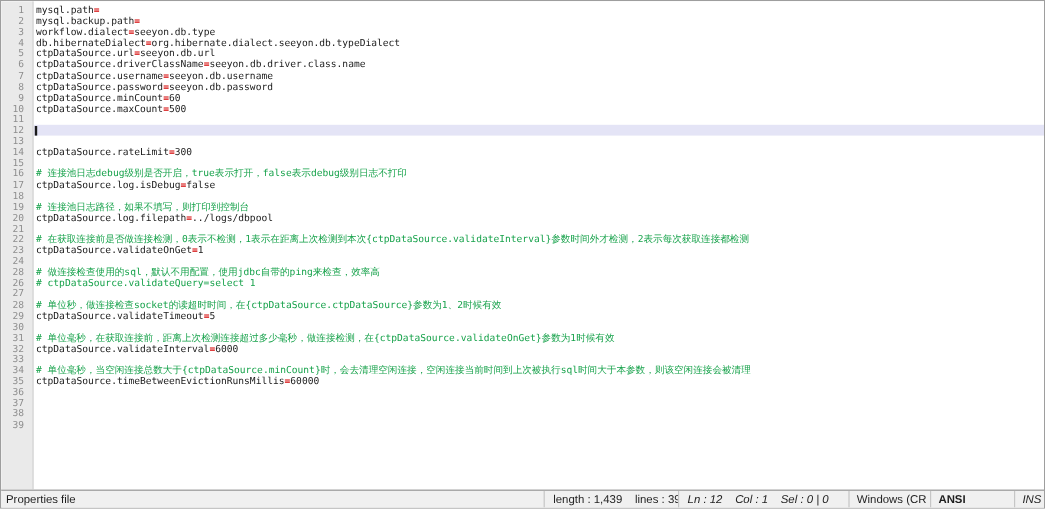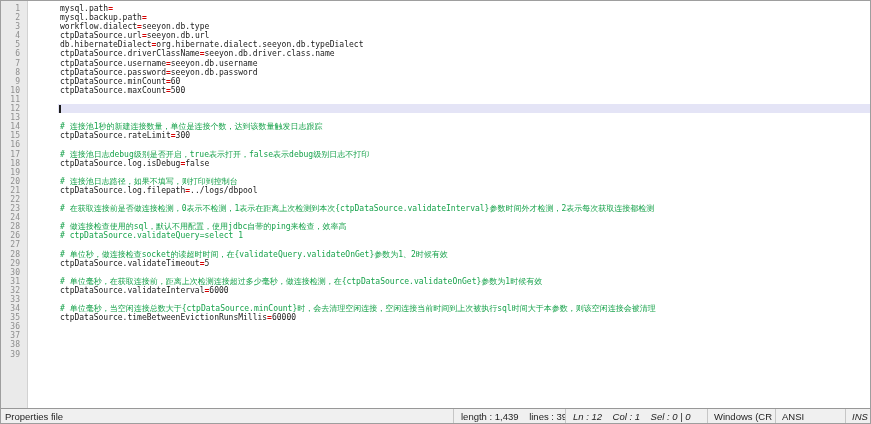--- a/index.html
+++ b/index.html
@@ -35,21 +35,20 @@
     line-height: 9.1px;
     height: 9.1px;
     color: #8e8e8e;
     padding-right: 7px;
     white-space: pre;
   }
   .code-col {
     flex: 1 1 auto;
     padding-top: 3px;
     overflow: hidden;
-    margin-left: 30px;
   }
   .row {
     position: relative;
     height: 9.1px;
     line-height: 9.1px;
     font-family: "DejaVu Sans Mono", monospace;
     font-size: 8px;
     white-space: pre;
     padding-left: 2px;
     color: #1a1a1a;
@@ -81,21 +80,21 @@
     align-items: center;
     padding-left: 4px;
     border-right: 1px solid #c6c6c6;
     white-space: pre;
     overflow: hidden;
   }
   .sb-doctype { flex: 0 0 453px; }
   .sb-length  { flex: 0 0 112px; padding-left: 7px; }
   .sb-pos     { flex: 0 0 142px; padding-left: 7px; font-style: italic; }
   .sb-eol     { flex: 0 0 68px;  padding-left: 6px; }
-  .sb-enc     { flex: 0 0 70px;  padding-left: 6px; }
+  .sb-enc     { flex: 0 0 70px;  padding-left: 6px; font-weight: bold; }
   .sb-ins     { flex: 1 1 auto;  padding-left: 6px; border-right: none; font-style: italic; }
 </style>
 </head>
 <body>
 
 <div class="window">
 
   <div class="editor">
     <div class="gutter">
         <div class="ln">1</div>
@@ -135,45 +134,45 @@
         <div class="ln">35</div>
         <div class="ln">36</div>
         <div class="ln">37</div>
         <div class="ln">38</div>
         <div class="ln">39</div>
       </div>
     <div class="code-col">
         <div class="row"><span class="seg-k">mysql.path</span><span class="seg-eq">=</span></div>
         <div class="row"><span class="seg-k">mysql.backup.path</span><span class="seg-eq">=</span></div>
         <div class="row"><span class="seg-k">workflow.dialect</span><span class="seg-eq">=</span><span class="seg-v">seeyon.db.type</span></div>
+        <div class="row"><span class="seg-k">db.hibernateDialect</span><span class="seg-eq">=</span><span class="seg-v">org.hibernate.dialect.seeyon.db.typeDialect</span></div>
         <div class="row"><span class="seg-k">ctpDataSource.url</span><span class="seg-eq">=</span><span class="seg-v">seeyon.db.url</span></div>
-        <div class="row"><span class="seg-k">db.hibernateDialect</span><span class="seg-eq">=</span><span class="seg-v">org.hibernate.dialect.seeyon.db.typeDialect</span></div>
         <div class="row"><span class="seg-k">ctpDataSource.driverClassName</span><span class="seg-eq">=</span><span class="seg-v">seeyon.db.driver.class.name</span></div>
         <div class="row"><span class="seg-k">ctpDataSource.username</span><span class="seg-eq">=</span><span class="seg-v">seeyon.db.username</span></div>
         <div class="row"><span class="seg-k">ctpDataSource.password</span><span class="seg-eq">=</span><span class="seg-v">seeyon.db.password</span></div>
         <div class="row"><span class="seg-k">ctpDataSource.minCount</span><span class="seg-eq">=</span><span class="seg-v">60</span></div>
         <div class="row"><span class="seg-k">ctpDataSource.maxCount</span><span class="seg-eq">=</span><span class="seg-v">500</span></div>
         <div class="row"></div>
         <div class="row cur"><span class="caret"></span></div>
         <div class="row"></div>
-        <div class="row"><span class="seg-c"># 连接池1秒的新建连接数量，单位是连接个数，达到该数量触发日志跟踪</span></div>
         <div class="row"><span class="seg-k">ctpDataSource.rateLimit</span><span class="seg-eq">=</span><span class="seg-v">300</span></div>
         <div class="row"></div>
         <div class="row"><span class="seg-c"># 连接池日志debug级别是否开启，true表示打开，false表示debug级别日志不打印</span></div>
         <div class="row"><span class="seg-k">ctpDataSource.log.isDebug</span><span class="seg-eq">=</span><span class="seg-v">false</span></div>
         <div class="row"></div>
         <div class="row"><span class="seg-c"># 连接池日志路径，如果不填写，则打印到控制台</span></div>
         <div class="row"><span class="seg-k">ctpDataSource.log.filepath</span><span class="seg-eq">=</span><span class="seg-v">../logs/dbpool</span></div>
         <div class="row"></div>
         <div class="row"><span class="seg-c"># 在获取连接前是否做连接检测，0表示不检测，1表示在距离上次检测到本次{ctpDataSource.validateInterval}参数时间外才检测，2表示每次获取连接都检测</span></div>
+        <div class="row"><span class="seg-k">ctpDataSource.validateOnGet</span><span class="seg-eq">=</span><span class="seg-v">1</span></div>
         <div class="row"></div>
         <div class="row"><span class="seg-c"># 做连接检查使用的sql，默认不用配置，使用jdbc自带的ping来检查，效率高</span></div>
         <div class="row"><span class="seg-c"># ctpDataSource.validateQuery=select 1</span></div>
         <div class="row"></div>
-        <div class="row"><span class="seg-c"># 单位秒，做连接检查socket的读超时时间，在{validateQuery.validateOnGet}参数为1、2时候有效</span></div>
+        <div class="row"><span class="seg-c"># 单位秒，做连接检查socket的读超时时间，在{ctpDataSource.ctpDataSource}参数为1、2时候有效</span></div>
         <div class="row"><span class="seg-k">ctpDataSource.validateTimeout</span><span class="seg-eq">=</span><span class="seg-v">5</span></div>
         <div class="row"></div>
         <div class="row"><span class="seg-c"># 单位毫秒，在获取连接前，距离上次检测连接超过多少毫秒，做连接检测，在{ctpDataSource.validateOnGet}参数为1时候有效</span></div>
         <div class="row"><span class="seg-k">ctpDataSource.validateInterval</span><span class="seg-eq">=</span><span class="seg-v">6000</span></div>
         <div class="row"></div>
         <div class="row"><span class="seg-c"># 单位毫秒，当空闲连接总数大于{ctpDataSource.minCount}时，会去清理空闲连接，空闲连接当前时间到上次被执行sql时间大于本参数，则该空闲连接会被清理</span></div>
         <div class="row"><span class="seg-k">ctpDataSource.timeBetweenEvictionRunsMillis</span><span class="seg-eq">=</span><span class="seg-v">60000</span></div>
         <div class="row"></div>
         <div class="row"></div>
         <div class="row"></div>

